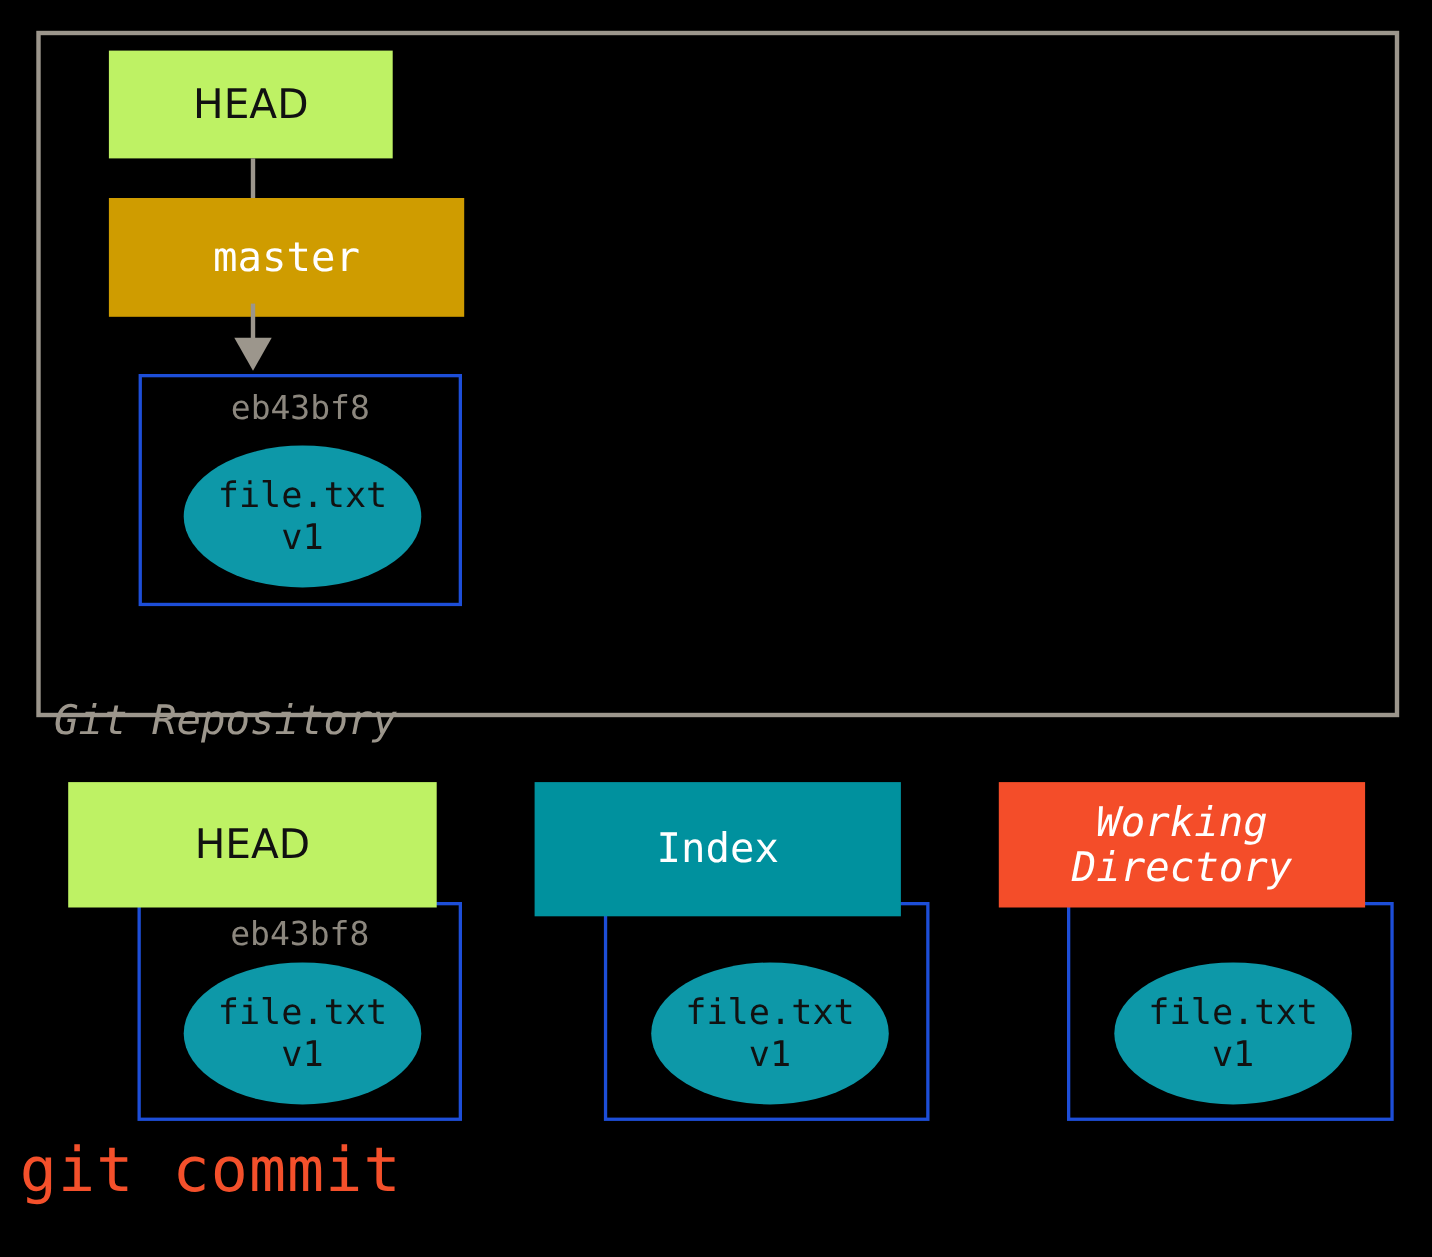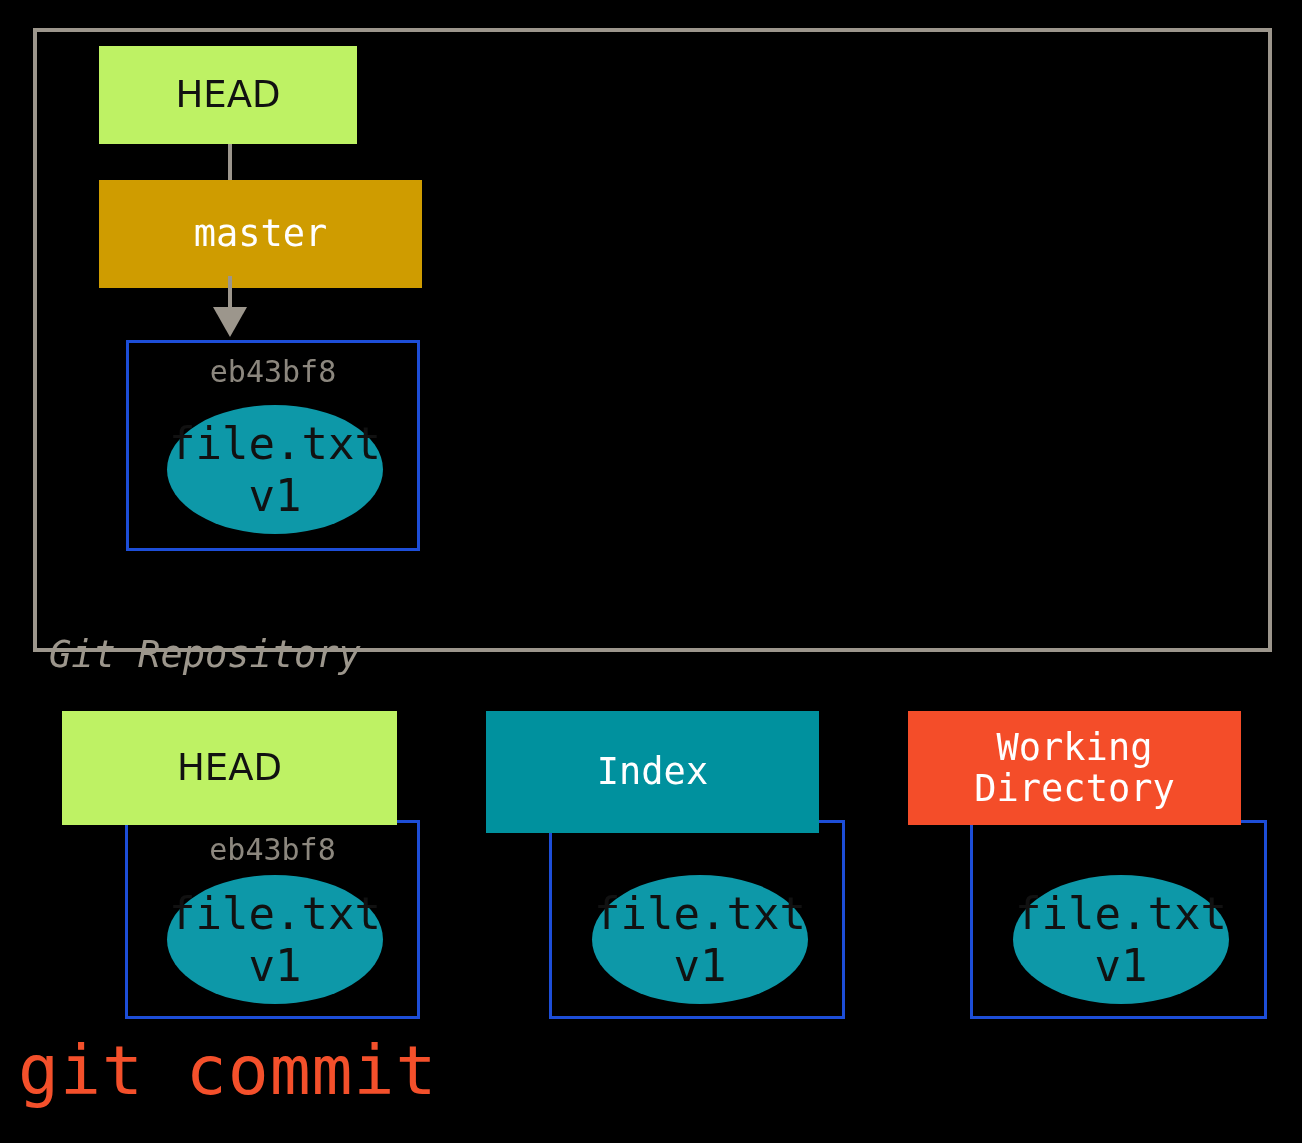--- a/index.html
+++ b/index.html
@@ -59,20 +59,21 @@
     background: #00919e;
     color: #ffffff;
     font-family: "DejaVu Sans Mono", monospace;
     font-size: 37px;
   }
   .chip-workdir {
     background: #f44d29;
     color: #ffffff;
     font-family: "DejaVu Sans Mono", monospace;
     font-size: 37px;
+    font-style: italic;
   }
 
   
   .box {
     border: 3px solid #1d4ed8;
     background: transparent;
     margin-left: 45px;
   }
 
   
@@ -91,21 +92,21 @@
   .blob {
     position: absolute;
     background: #0d98a8;
     border-radius: 50% / 50%;
     display: flex;
     flex-direction: column;
     align-items: center;
     justify-content: center;
     color: #111111;
     font-family: "DejaVu Sans Mono", monospace;
-    font-size: 44px;
+    font-size: 32px;
     line-height: 1.18;
     text-align: center;
   }
   .blob .blob-name { display: block; }
   .blob .blob-ver  { display: block; }
 
   
   .conn {
     position: absolute;
     background: #9c968c;
@@ -116,21 +117,21 @@
     border-left: 17px solid transparent;
     border-right: 17px solid transparent;
     border-top: 30px solid #9c968c;
   }
 
   
   .caption {
     position: absolute;
     color: #f4502b;
     font-family: "DejaVu Sans Mono", monospace;
-    font-size: 68px;
+    font-size: 56px;
     line-height: 1;
     white-space: nowrap;
     letter-spacing: 1px;
   }
 </style>
 </head>
 <body>
 
 <div id="canvas">
 

